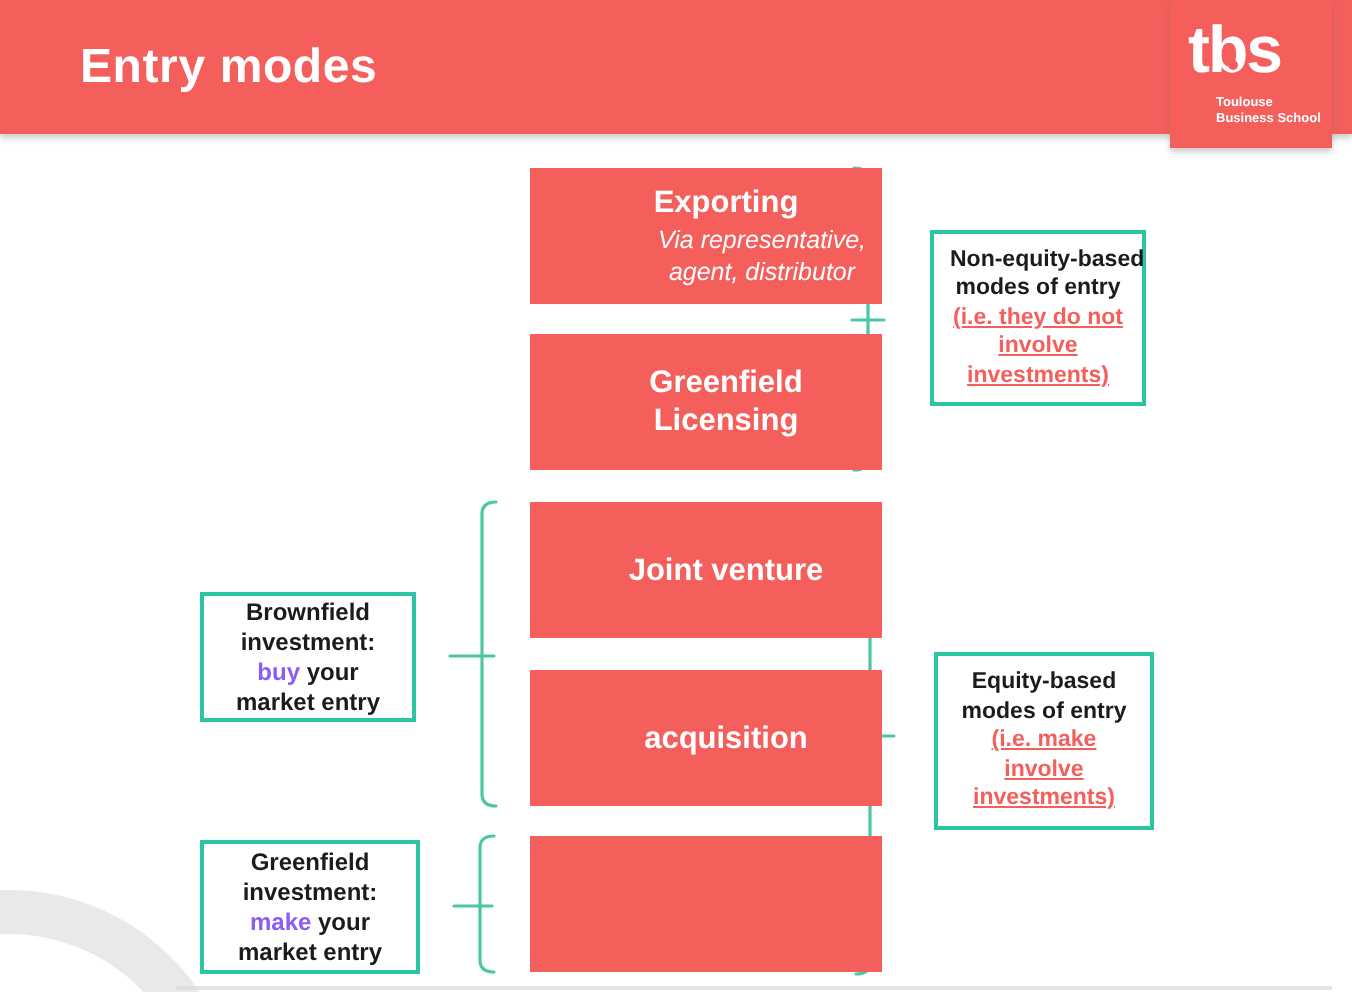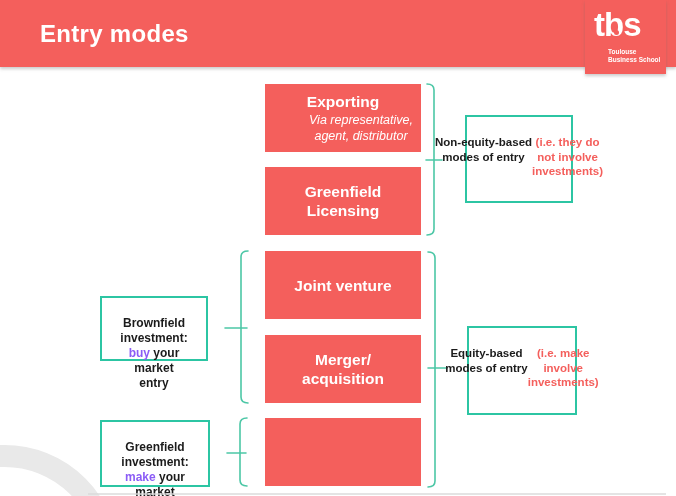--- a/index.html
+++ b/index.html
@@ -35,40 +35,40 @@
   .b-dot{position:absolute;left:29px;top:30px;width:5px;height:5px;background:var(--coral,#f45f5c);border-radius:50%;}
   .school{position:absolute;left:23px;top:48px;color:#fff;font-size:6.5px;line-height:7.5px;font-weight:bold;}
   .school span{display:block;}
   
   .braces{position:absolute;left:0;top:0;z-index:1;pointer-events:none;}
   .braces path{fill:none;stroke:var(--teal_light,#4cc7a6);stroke-width:1.6;stroke-linecap:round;stroke-linejoin:round;}
   
   .mode{
     position:absolute;left:265px;width:156px;height:68px;background:var(--coral,#f45f5c);
     color:#fff;display:flex;flex-direction:column;align-items:center;justify-content:center;
-    text-align:center;z-index:1;
+    text-align:center;z-index:1;padding-left:20px;
   }
   .mode-1{top:84px}.mode-2{top:167px}.mode-3{top:251px}.mode-4{top:335px}.mode-5{top:418px}
   .mode-title{font-size:15.5px;font-weight:bold;line-height:19px;}
   .mode-title span{display:block;}
   .mode-sub{font-size:12.5px;font-style:italic;line-height:16px;margin-top:1px;margin-left:36px;}
   .mode-sub span{display:block;}
   
   .ann{
     position:absolute;background:#fff;border:2px solid var(--teal,#2cc5a3);
-    box-sizing:border-box;display:flex;flex-direction:row;justify-content:center;
-    text-align:center;color:var(--ink,#1b1b1b);font-weight:bold;z-index:1;padding:18px;
+    box-sizing:border-box;display:flex;flex-direction:column;justify-content:center;
+    text-align:center;color:var(--ink,#1b1b1b);font-weight:bold;z-index:1;padding:8px;
   }
   .ann-nonequity{left:465px;top:115px;width:108px;height:88px}
   .ann-equity{left:467px;top:326px;width:110px;height:89px}
   .ann-brownfield{left:100px;top:296px;width:108px;height:65px}
   .ann-greenfield{left:100px;top:420px;width:110px;height:67px}
   .heading{font-size:11.5px;line-height:14.5px;}
   .heading span{display:block;white-space:nowrap;}
-  .note{font-size:11.5px;line-height:14.5px;color:var(--coral,#f45f5c);}
+  .note{font-size:11.5px;line-height:14.5px;color:var(--coral,#f45f5c);text-decoration:underline;}
   .flow{font-size:12px;line-height:15px;}
   .flow .hl{color:#8b5cf6;}
   
   .bottom-line{position:absolute;left:88px;top:493px;width:578px;height:2px;background:#d8d8d8;opacity:.7;z-index:1;}
 </style>
 </head>
 <body>
 
 <div class="slide">
 
@@ -108,21 +108,20 @@
       <span>Licensing</span>
     </div>
   </div>
 
   <div class="mode mode-3">
     <div class="mode-title">Joint venture</div>
   </div>
 
   <div class="mode mode-4">
     <div class="mode-title">
-      <span>Merger/</span>
       <span>acquisition</span>
     </div>
   </div>
 
   <div class="mode mode-5">
     <div class="mode-title">
     </div>
   </div>
 
   <div class="ann ann-nonequity">

